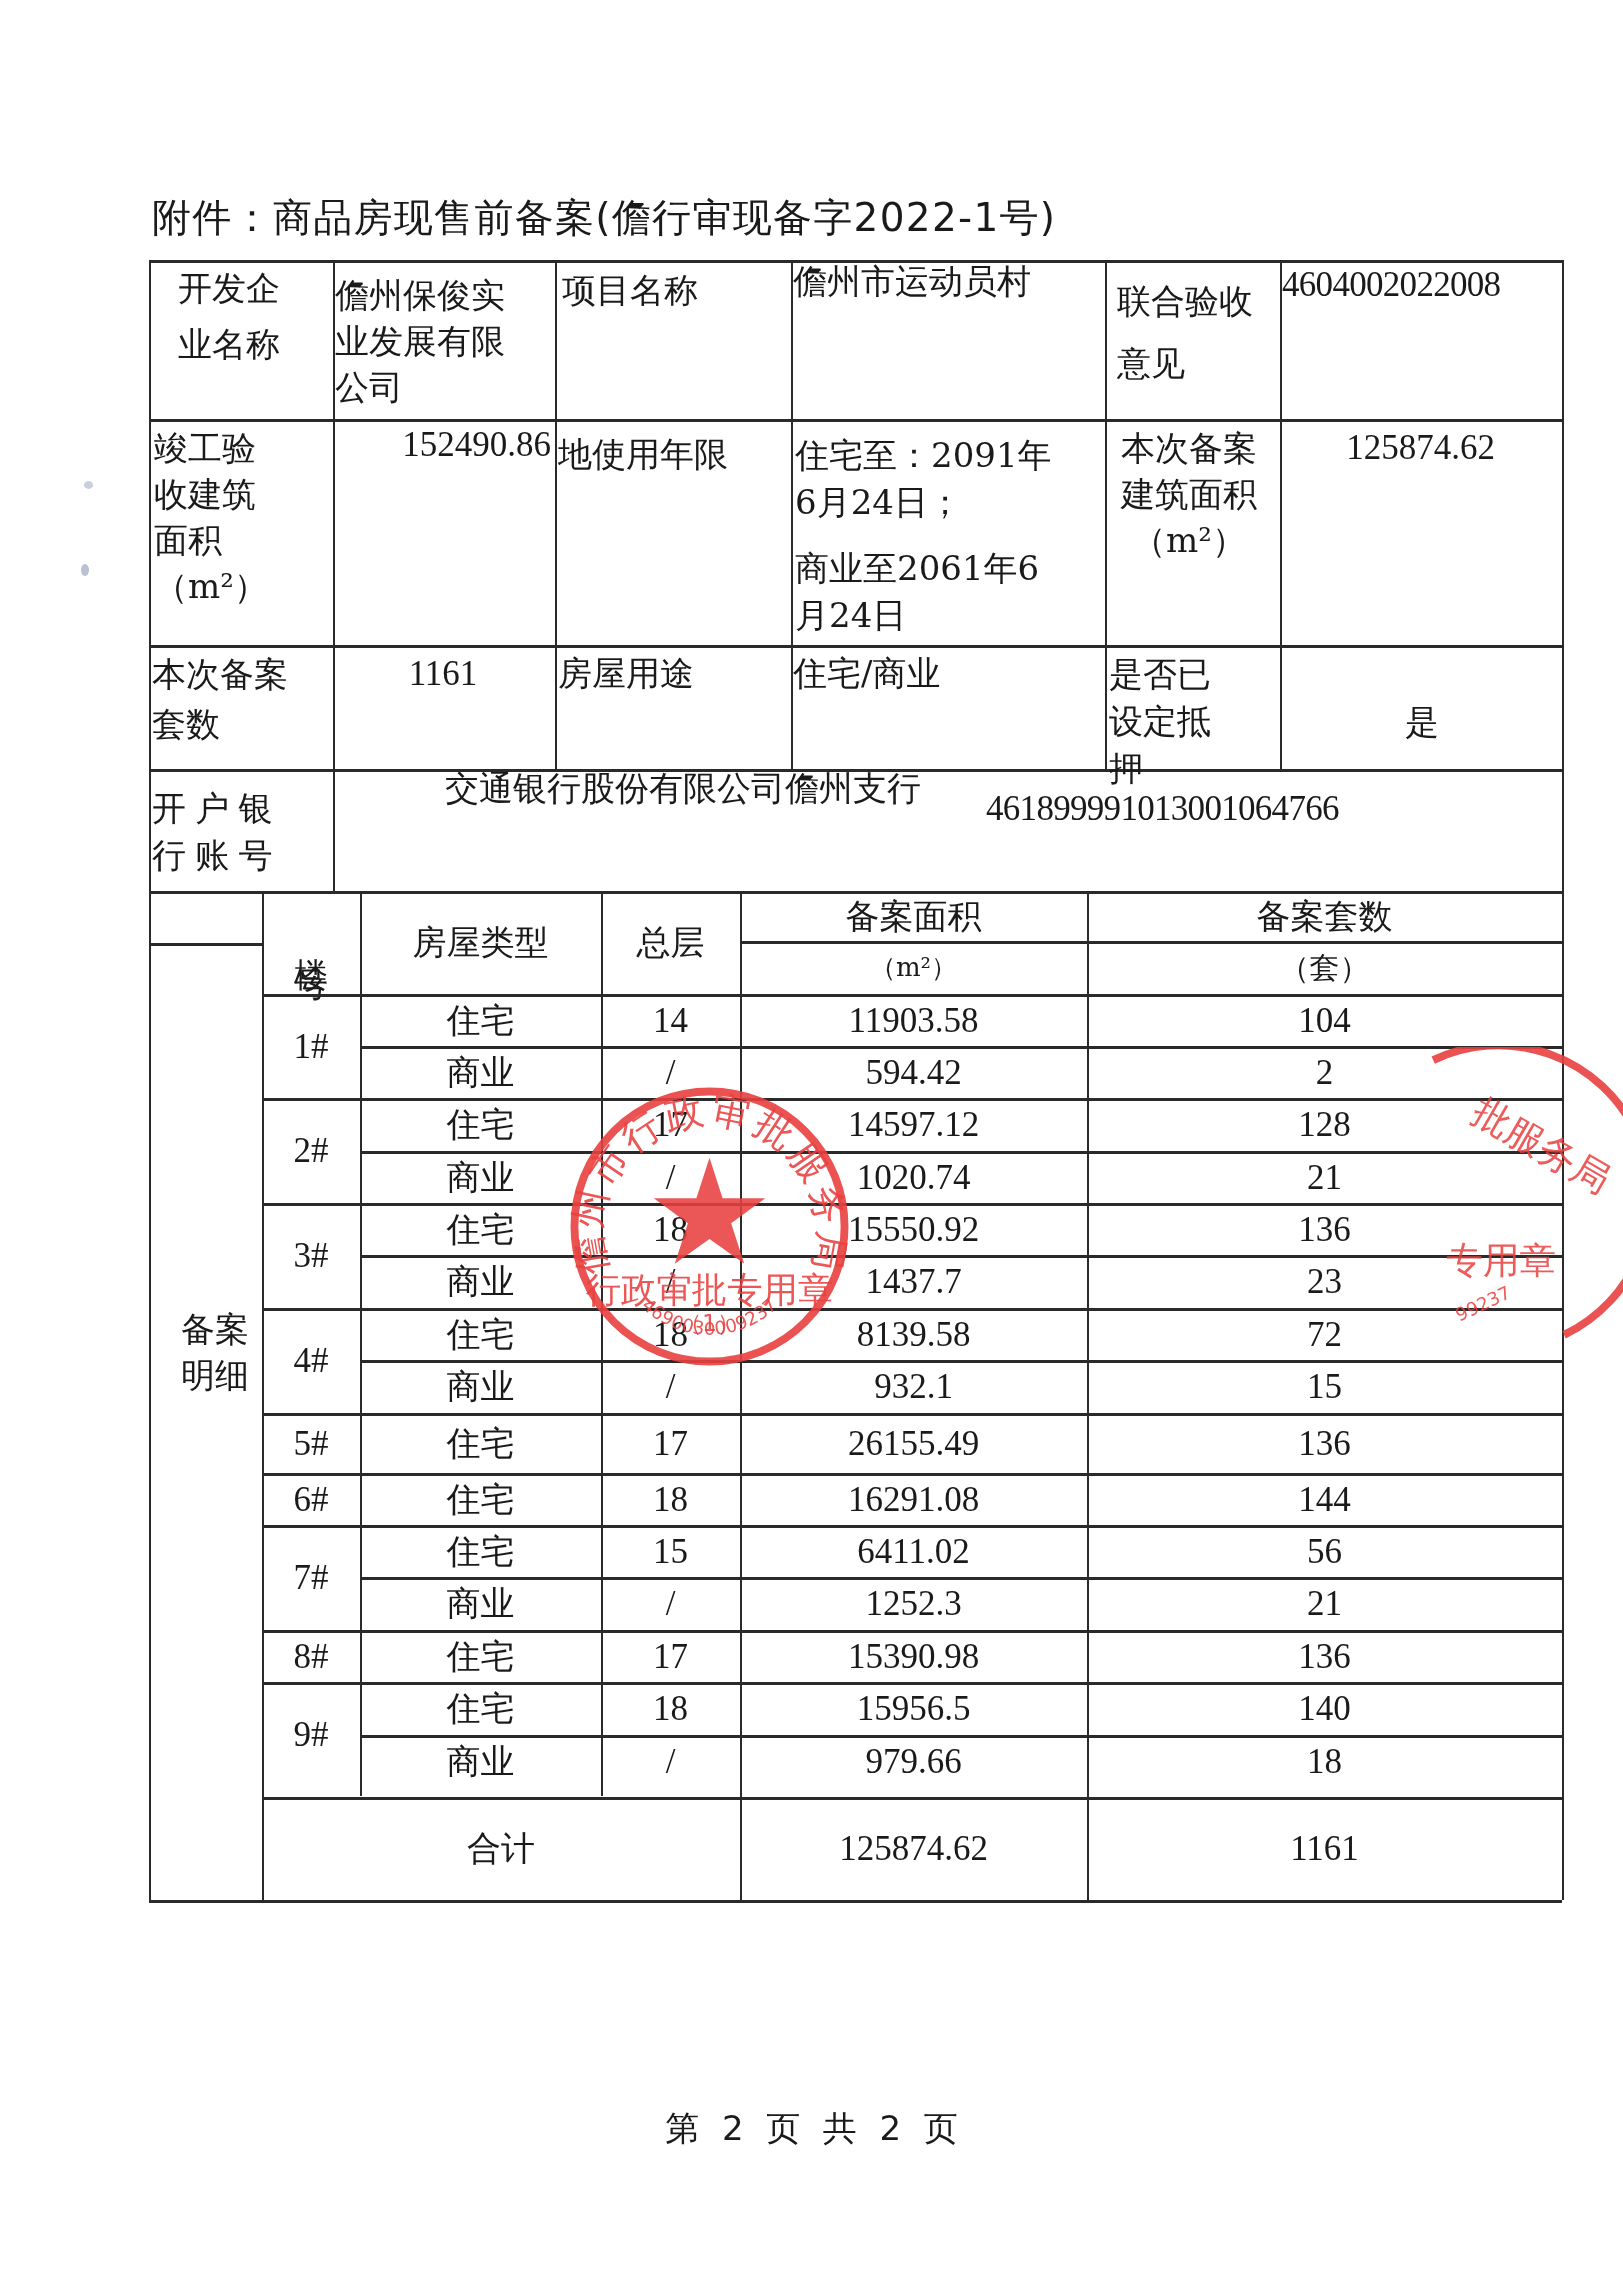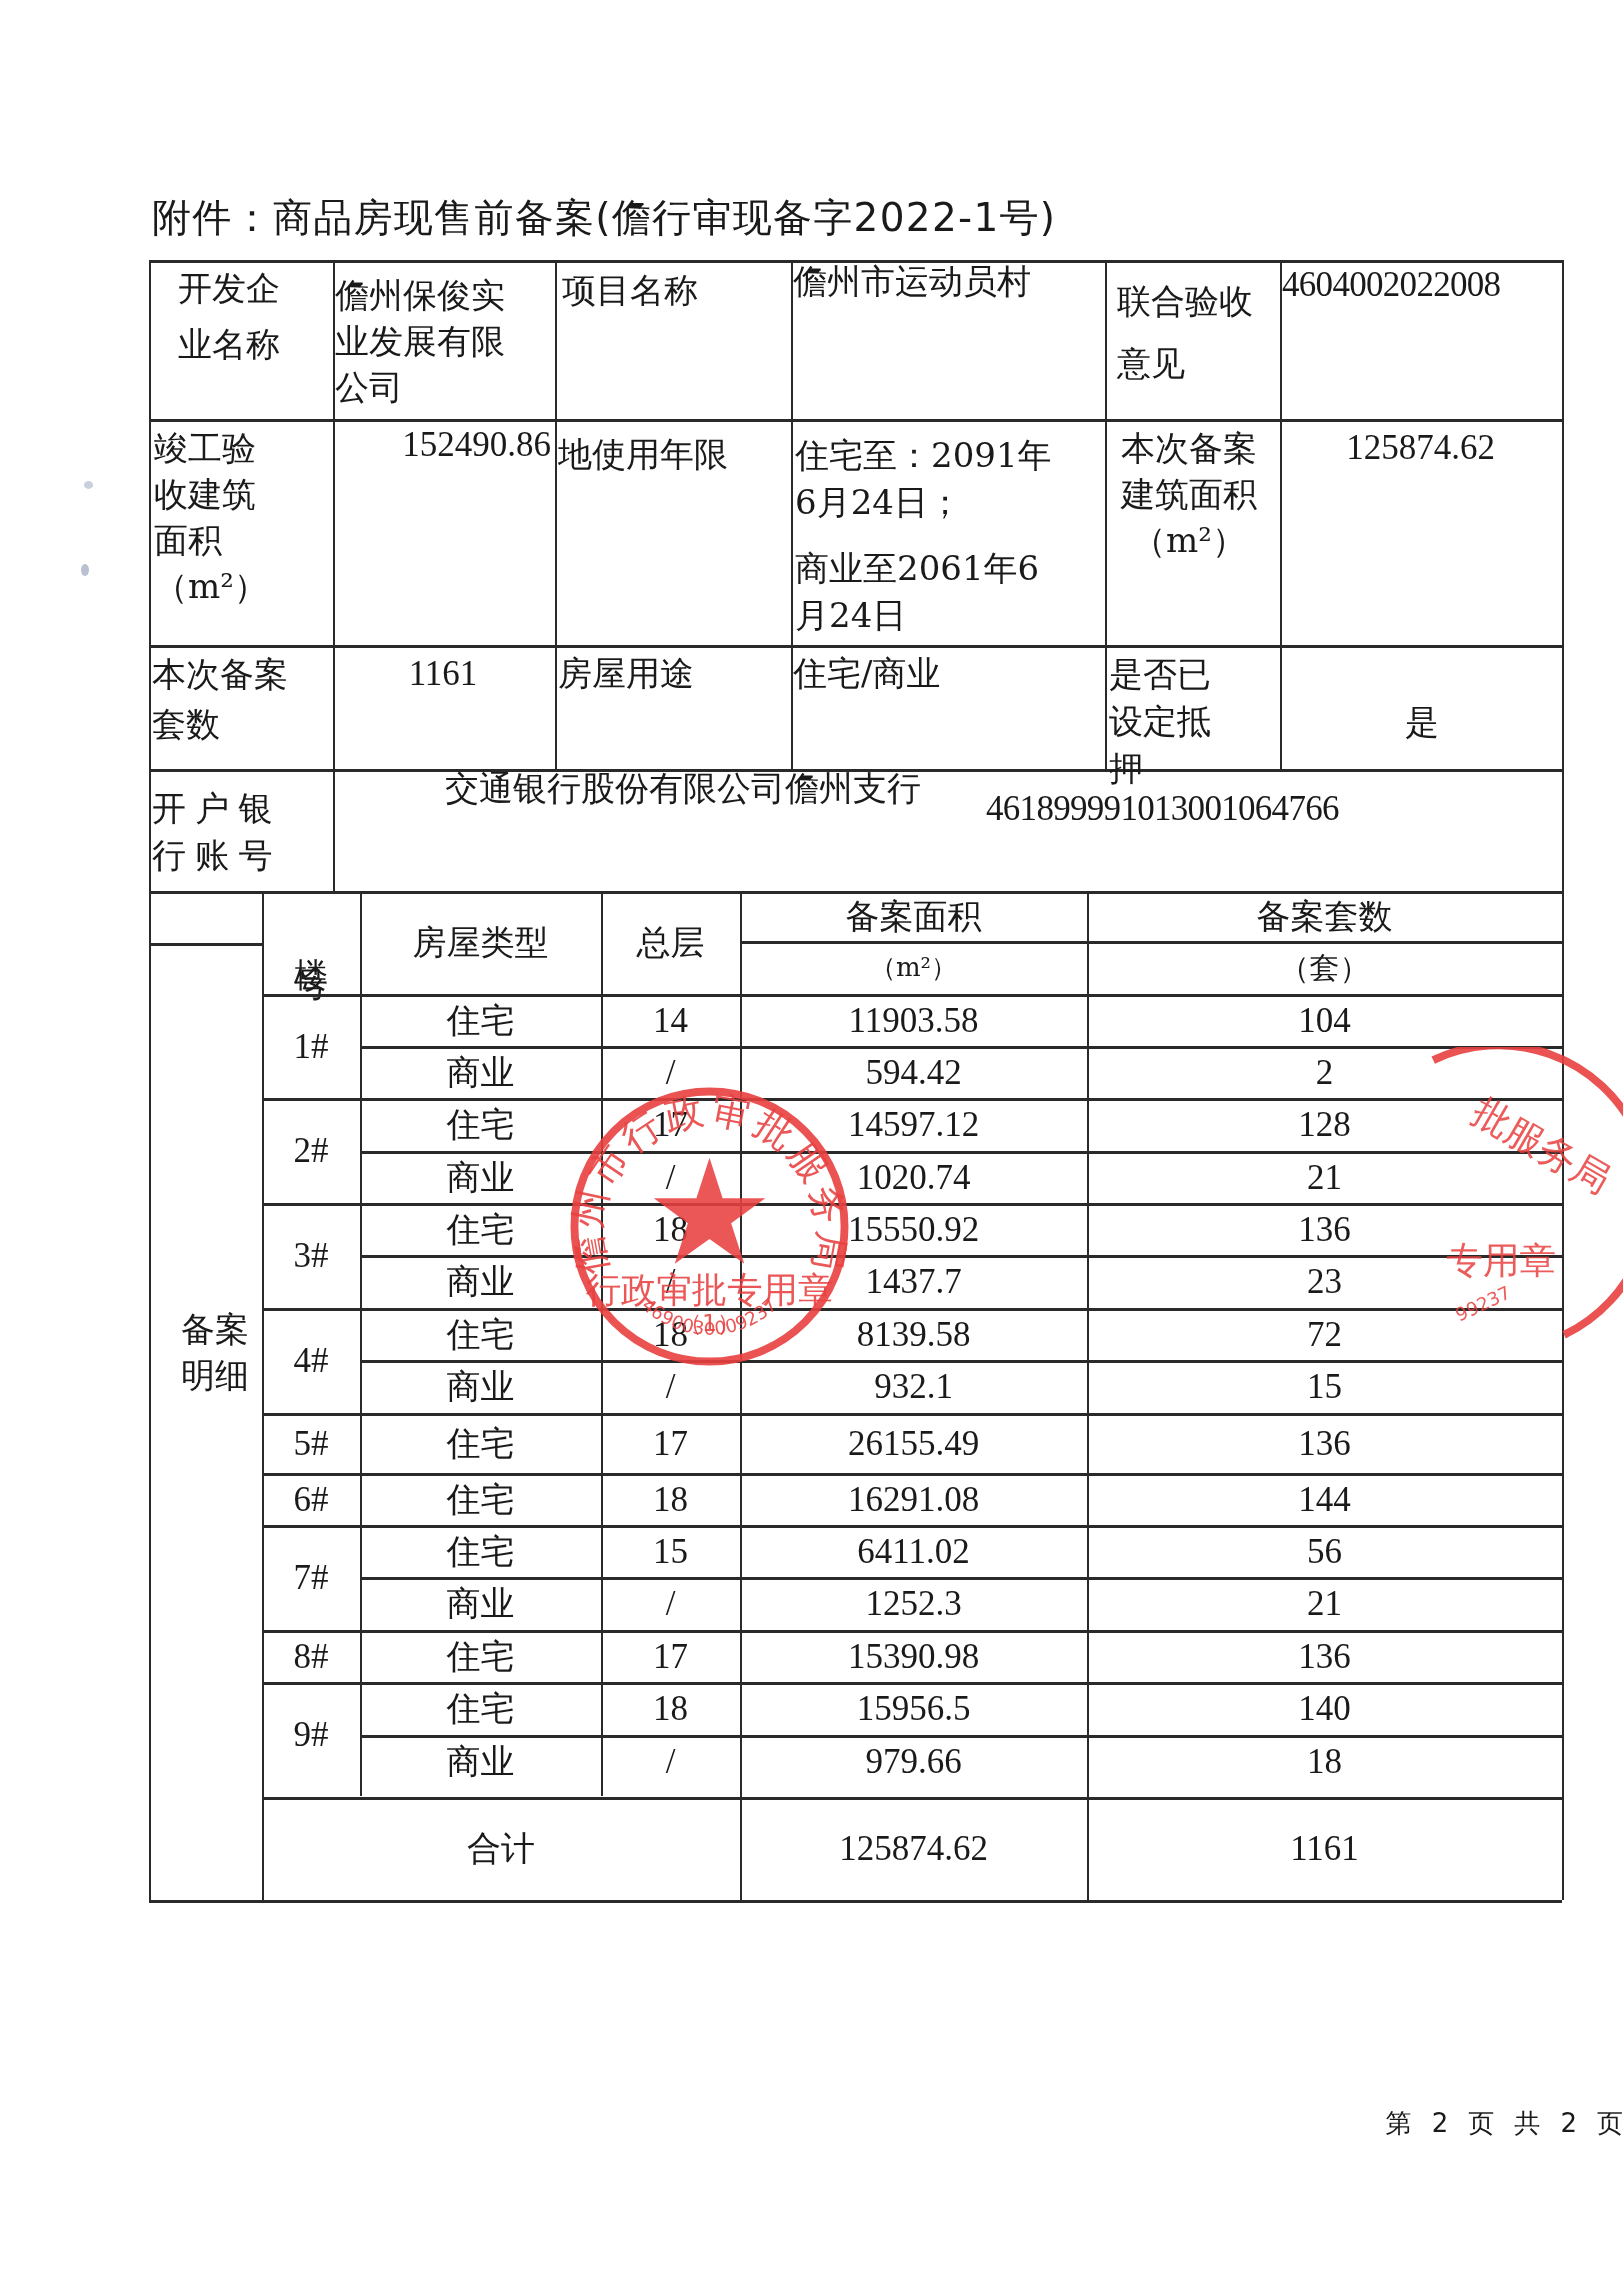--- a/index.html
+++ b/index.html
@@ -5,22 +5,22 @@
   html, body { margin:0; padding:0; background:#ffffff; }
   body { width:1623px; height:2295px; position:relative; overflow:hidden;
          font-family:"DejaVu Serif","Liberation Serif",serif; color:#1a1a1a; }
   .title { position:absolute; left:152px; top:191px; font-size:39px; letter-spacing:1.3px;
            font-family:"DejaVu Sans","Liberation Sans",sans-serif; font-weight:400; white-space:nowrap; }
   .cell { position:absolute; box-sizing:border-box; font-size:34px; line-height:45px; }
   .line-h { position:absolute; height:2.6px; background:#2a2a2a; }
   .line-v { position:absolute; width:2px; background:#2a2a2a; }
   .c { display:flex; align-items:center; justify-content:center; text-align:center; }
   .num { font-family:"Liberation Serif","DejaVu Serif",serif; font-size:35px; }
-  .footer { position:absolute; left:0; width:1623px; top:2106px; text-align:right;
-            font-size:26px; font-family:"DejaVu Sans","Liberation Sans",sans-serif; word-spacing:11.8px; }
+  .footer { position:absolute; left:0; width:1623px; top:2106px; text-align:center;
+            font-size:34px; font-family:"DejaVu Sans","Liberation Sans",sans-serif; word-spacing:11.8px; }
   .stamp { position:absolute; pointer-events:none; }
   .speck { position:absolute; border-radius:50%; background:#c9cfdb; }
 </style>
 </head>
 <body>
 
 <div class="title">附件：商品房现售前备案(儋行审现备字2022-1号)</div>
 
 <div class="speck" style="left:84px;top:481px;width:9.2px;height:7.9px;"></div>
 <div class="speck" style="left:81px;top:564px;width:7.9px;height:11.8px;background:#b9c0cf;"></div>

